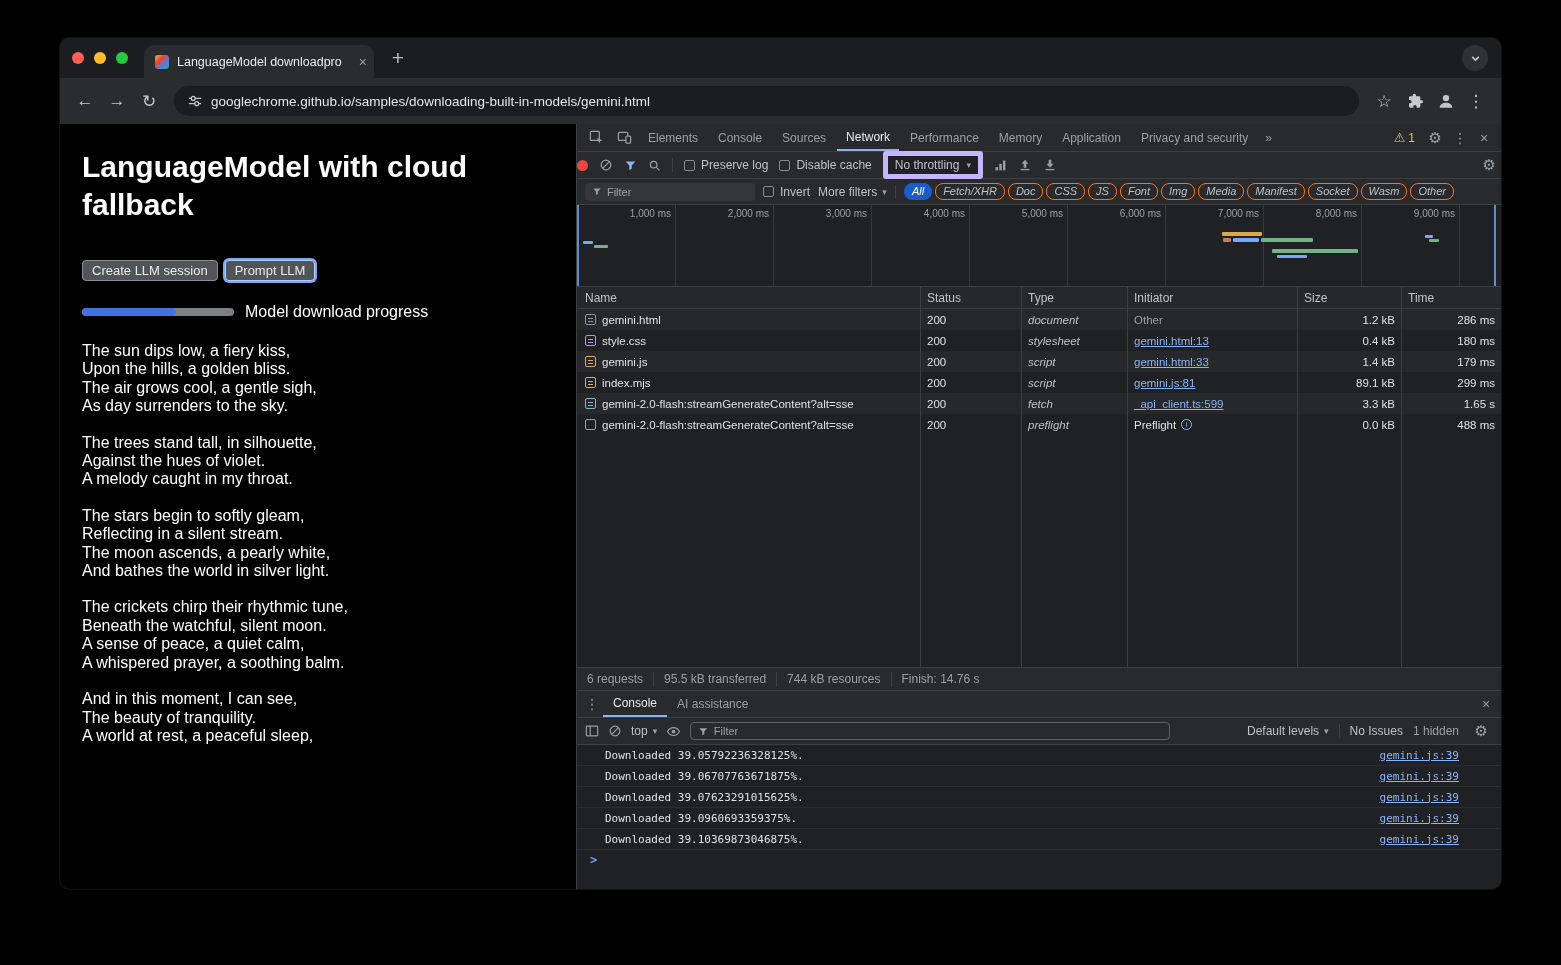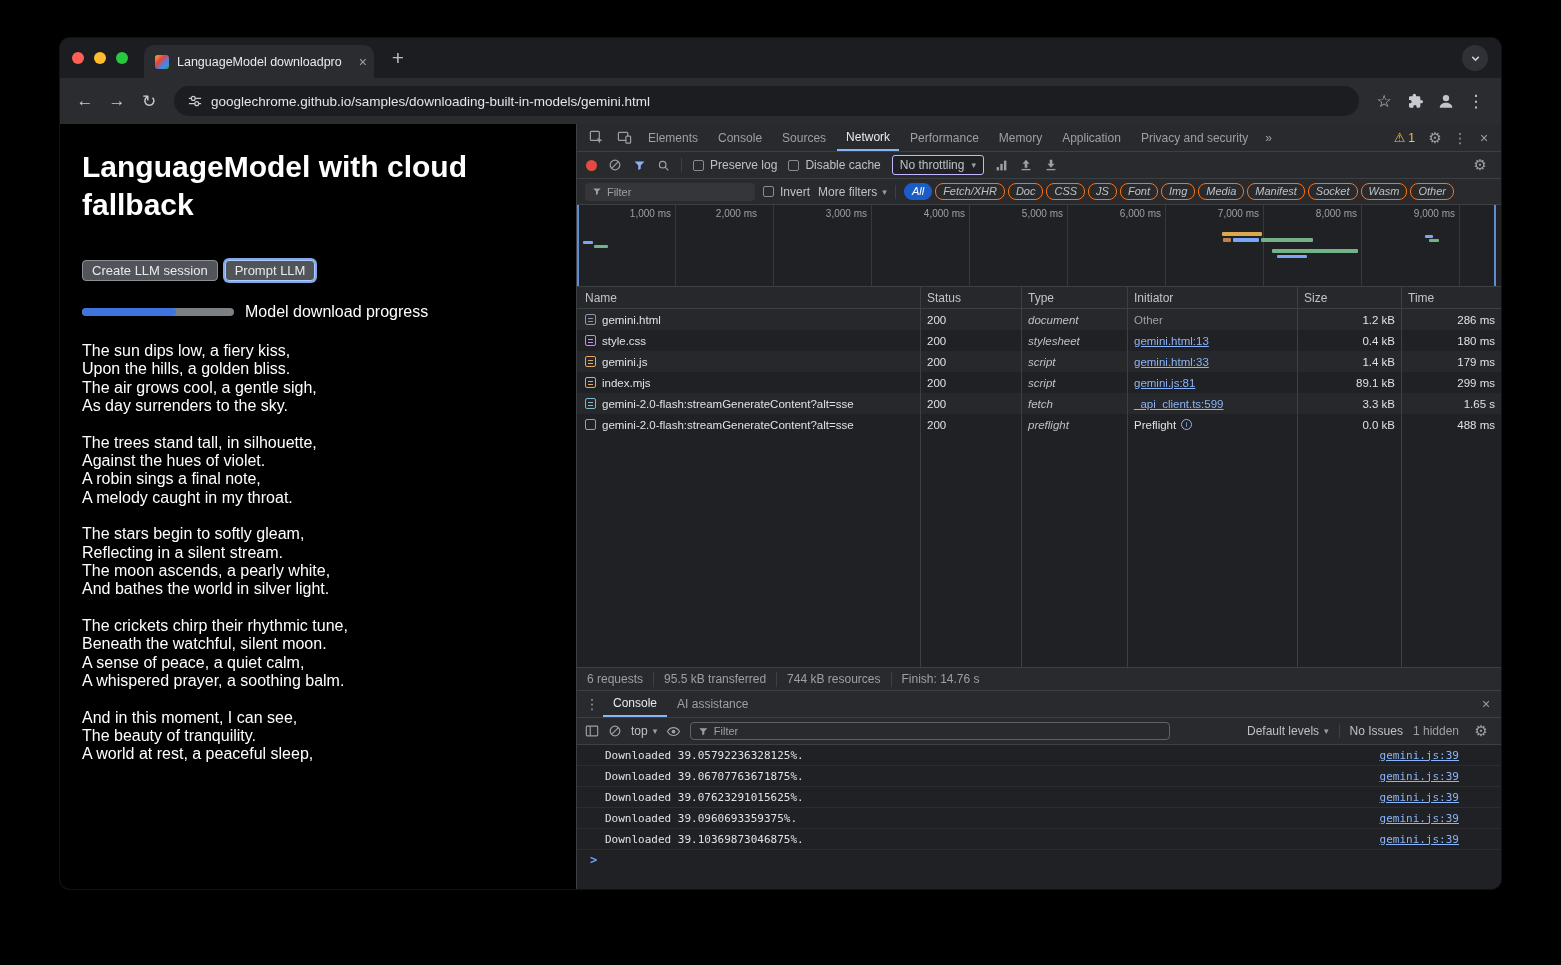--- a/index.html
+++ b/index.html
@@ -79,25 +79,25 @@
   .dt-icbtn { width: 26px; height: 26px; display: flex; align-items: center; justify-content: center; color: var(--muted); cursor: pointer; flex: 0 0 auto; }
   .dt-tab { padding: 0 9px; line-height: 26px; color: var(--muted); cursor: pointer; white-space: nowrap; }
   .dt-tab.active { color: #e8eaed; border-bottom: 2px solid var(--link); line-height: 24px; }
   .dt-more { color: var(--muted); padding: 0 6px; cursor: pointer; }
   .warnbadge { display: flex; align-items: center; gap: 3px; color: #f3bf4b; font-size: 12px; padding: 0 6px; cursor: pointer; }
   .warnbadge .tri { font-size: 13px; }
   .gear { font-size: 15px; color: var(--muted); width: 24px; text-align: center; cursor: pointer; }
   .dots, .xclose { width: 22px; text-align: center; color: var(--muted); font-size: 14px; cursor: pointer; }
 
   .net-toolbar { height: 27px; background: var(--panel); border-bottom: 1px solid var(--border);
-    display: flex; align-items: center; padding: 0 9px; gap: 11px; flex: 0 0 auto; }
+    display: flex; align-items: center; padding: 0 0; gap: 11px; flex: 0 0 auto; }
   .recdot { width: 11px; height: 11px; border-radius: 50%; background: #e8493f; cursor: pointer; flex: 0 0 auto; }
   .cblabel { display: flex; align-items: center; gap: 6px; color: #bdc1c6; cursor: pointer; white-space: nowrap; }
   .cb { width: 11px; height: 11px; border: 1px solid #868b92; border-radius: 2px; flex: 0 0 auto; }
-  .select { display: flex; align-items: center; gap: 7px; border: 1px solid #c4b5fd; background: var(--dtbg);
+  .select { display: flex; align-items: center; gap: 7px; border: 5px solid #c4b5fd; background: var(--dtbg);
     border-radius: 3px; padding: 2px 7px; color: #bdc1c6; cursor: pointer; white-space: nowrap; }
 
   .net-filterbar { height: 26px; background: var(--panel); border-bottom: 1px solid var(--border);
     display: flex; align-items: center; padding: 0 8px; gap: 8px; flex: 0 0 auto; overflow: hidden; }
   .fbox { display: flex; align-items: center; gap: 5px; background: #35363a; border-radius: 4px;
     height: 18px; padding: 0 7px; width: 170px; flex: 0 0 auto; }
   .fbox input { background: transparent; border: 0; outline: 0; color: #bdc1c6; width: 100%;
     font: 11px "Liberation Sans", sans-serif; }
   .fbox input::placeholder { color: var(--muted); }
   .chips { display: flex; align-items: center; gap: 3px; overflow: hidden; }
@@ -230,21 +230,20 @@
       <div class="poem">
         <div class="stanza">
           <div>The sun dips low, a fiery kiss,</div>
           <div>Upon the hills, a golden bliss.</div>
           <div>The air grows cool, a gentle sigh,</div>
           <div>As day surrenders to the sky.</div>
         </div>
         <div class="stanza">
           <div>The trees stand tall, in silhouette,</div>
           <div>Against the hues of violet.</div>
-          <div>A robin sings a final note,</div>
           <div>A melody caught in my throat.</div>
         </div>
         <div class="stanza">
           <div>The stars begin to softly gleam,</div>
           <div>Reflecting in a silent stream.</div>
           <div>The moon ascends, a pearly white,</div>
           <div>And bathes the world in silver light.</div>
         </div>
         <div class="stanza">
           <div>The crickets chirp their rhythmic tune,</div>
@@ -385,21 +384,21 @@
         <div class="gl" style="left:98px"></div>
         <div class="gl" style="left:196px"></div>
         <div class="gl" style="left:294px"></div>
         <div class="gl" style="left:392px"></div>
         <div class="gl" style="left:490px"></div>
         <div class="gl" style="left:588px"></div>
         <div class="gl" style="left:686px"></div>
         <div class="gl" style="left:784px"></div>
         <div class="gl" style="left:882px"></div>
         <div class="tick" style="left:24px">1,000 ms</div>
-        <div class="tick" style="left:110px">2,000 ms</div>
+        <div class="tick" style="left:122px">2,000 ms</div>
         <div class="tick" style="left:220px">3,000 ms</div>
         <div class="tick" style="left:318px">4,000 ms</div>
         <div class="tick" style="left:416px">5,000 ms</div>
         <div class="tick" style="left:514px">6,000 ms</div>
         <div class="tick" style="left:612px">7,000 ms</div>
         <div class="tick" style="left:710px">8,000 ms</div>
         <div class="tick" style="left:808px">9,000 ms</div>
         <div class="tbar" style="left:6px;top:36px;width:10px;height:3px;background:#7aa7f5"></div>
         <div class="tbar" style="left:17px;top:40px;width:14px;height:3px;background:#73b388"></div>
         <div class="tbar" style="left:645px;top:27px;width:40px;height:4px;background:#d8a94e"></div>

